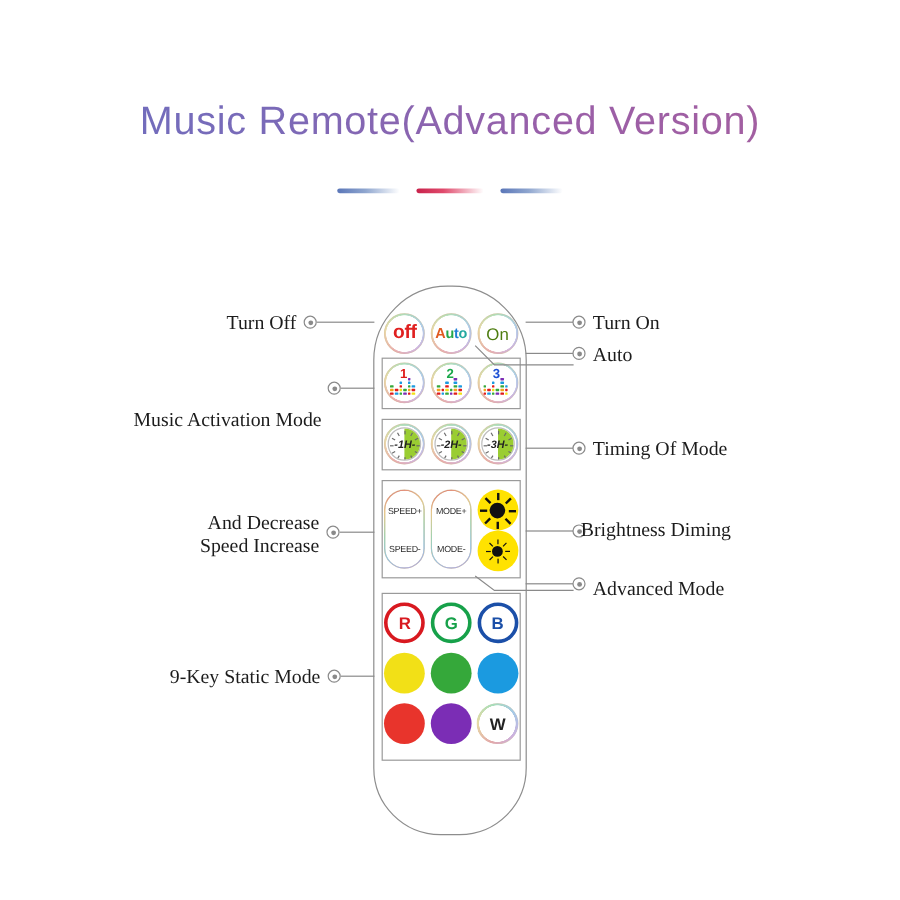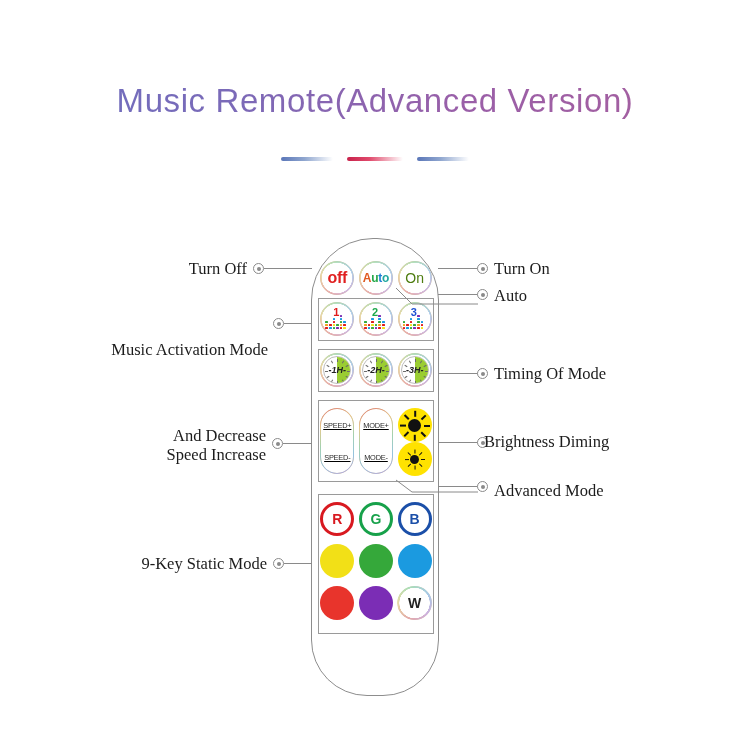--- a/index.html
+++ b/index.html
@@ -84,21 +84,21 @@
   .clock .ctext{
     position:absolute;left:0;top:0;width:100%;height:100%;
     display:flex;align-items:center;justify-content:center;
     font-family:"Liberation Sans",sans-serif;font-size:9px;font-weight:700;color:#222;
   }
 
   
   .pill{
     width:34px;height:66px;border-radius:17px;box-sizing:border-box;
     position:relative;background:#fff;border:1.1px solid #d9c7a8;
-    display:flex;flex-direction:column;text-decoration:underline;
+    display:flex;flex-direction:column;
   }
   .pill::before{
     content:"";position:absolute;inset:-1.1px;border-radius:17px;
     background:linear-gradient(160deg,#e06a6a,#e8c98a,#9ed3b0,#8fc3e6,#b9a3dc);
     -webkit-mask:linear-gradient(#000 0 0) content-box,linear-gradient(#000 0 0);
     -webkit-mask-composite:xor;mask-composite:exclude;padding:1.1px;opacity:.9;
   }
   .pill .ph{
     flex:1;display:flex;align-items:center;justify-content:center;position:relative;z-index:2;
     font-family:"Liberation Sans",sans-serif;font-size:7.4px;color:#2a2a2a;letter-spacing:-.2px;

